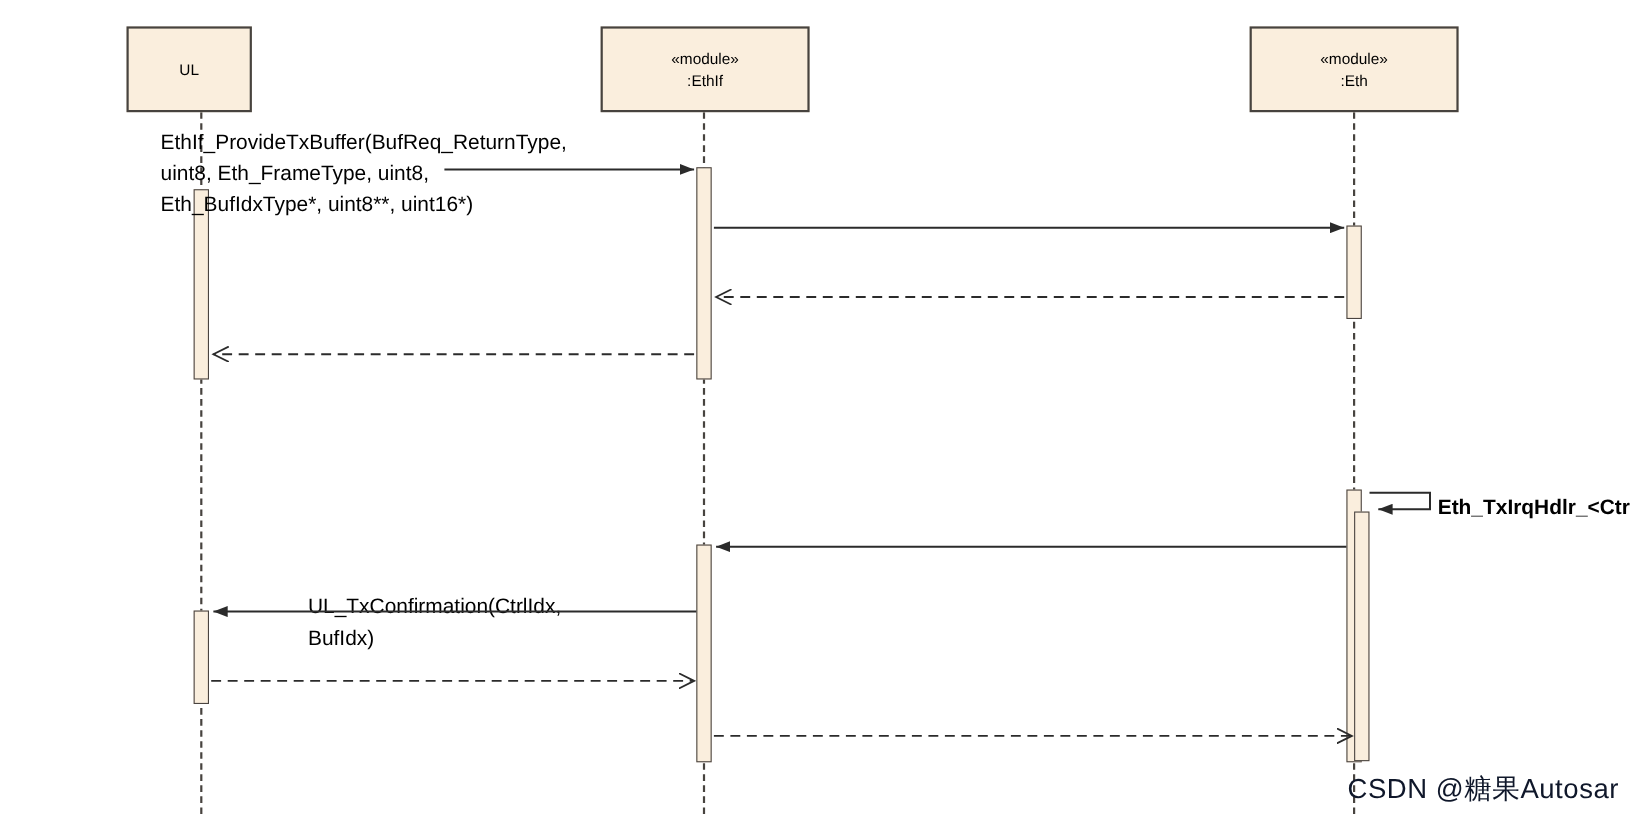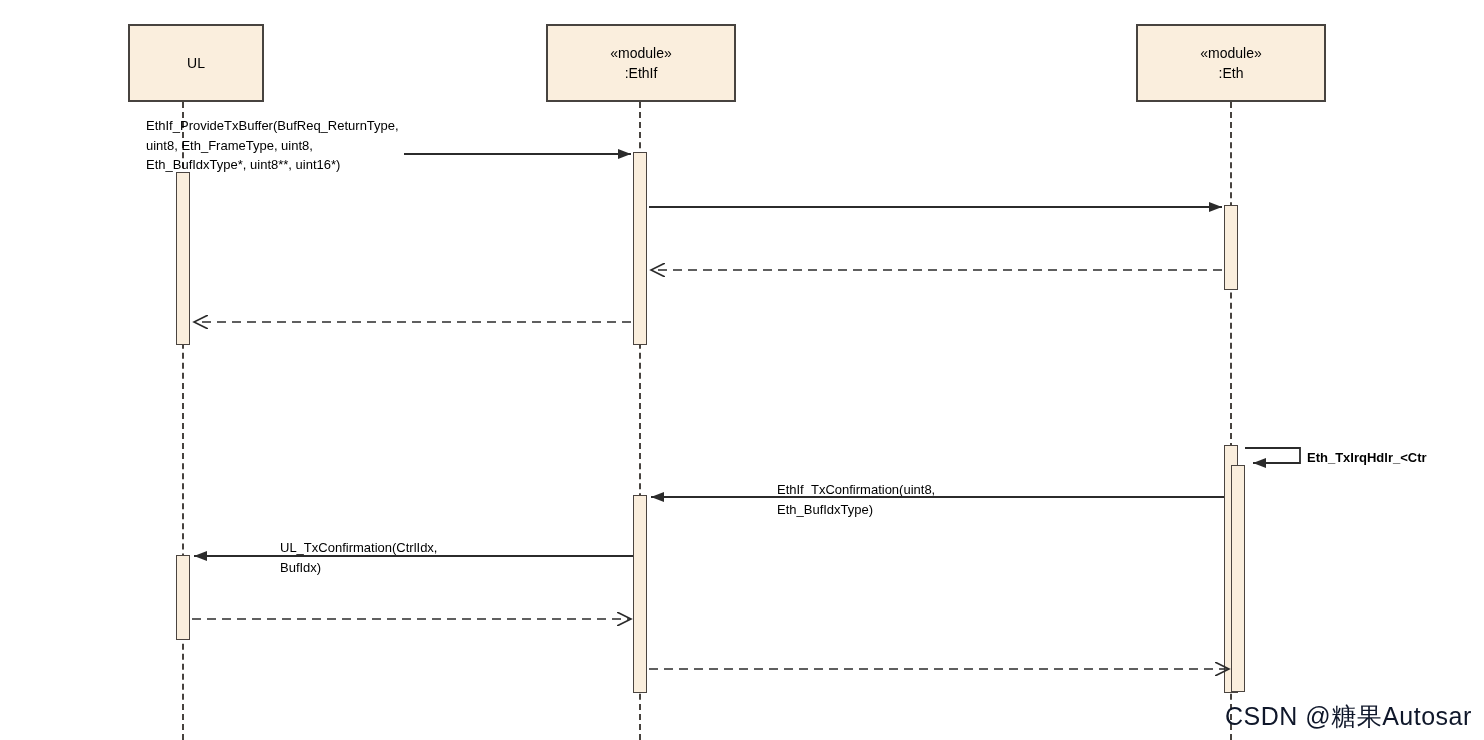--- a/index.html
+++ b/index.html
@@ -40,21 +40,21 @@
   }
   .activation {
     position: absolute;
     box-sizing: border-box;
     background: #faeedd;
     border: 1px solid #4a4440;
     z-index: 3;
   }
   .msg-label {
     position: absolute;
-    font-size: 13px;
+    font-size: 19px;
     color: #000000;
     line-height: 1.5;
     white-space: pre;
     z-index: 4;
   }
   .svg-layer {
     position: absolute;
     left: 0;
     top: 0;
     width: 1484px;
@@ -76,21 +76,21 @@
 </style>
 </head>
 <body>
 
 <div id="diagram">
 
   <div class="lifeline-line" style="left:182px; top:102px; height:638px;"></div>
   <div class="lifeline-line" style="left:639px; top:102px; height:638px;"></div>
   <div class="lifeline-line" style="left:1230px; top:102px; height:638px;"></div>
 
-  <div class="lifeline-box" style="left:115px; top:24px; width:136px; height:78px;margin-left:13px;">
+  <div class="lifeline-box" style="left:115px; top:24px; width:114px; height:78px;">
     <span class="name">UL</span>
   </div>
 
   <div class="lifeline-box" style="left:546px; top:24px; width:190px; height:78px;">
     <span class="stereo">«module»</span>
     <span class="name">:EthIf</span>
   </div>
 
   <div class="lifeline-box" style="left:1136px; top:24px; width:190px; height:78px;">
     <span class="stereo">«module»</span>
@@ -147,21 +147,19 @@
     <line x1="649" y1="669" x2="1229" y2="669" stroke="#2b2b2b" stroke-width="1.7" stroke-dasharray="9,6" marker-end="url(#open-arrow)"></line>
   </svg>
 
   <div class="msg-label" style="left:146px; top:116px;">EthIf_ProvideTxBuffer(BufReq_ReturnType,
 uint8, Eth_FrameType, uint8,
 Eth_BufIdxType*, uint8**, uint16*)</div>
 
 
   <div class="msg-label" style="left:1307px; top:448px;font-weight:bold;">Eth_TxIrqHdlr_&lt;Ctr</div>
 
-  <div class="msg-label" style="left:777px; top:480px;">EthIf_TxConfirmation(uint8,
-Eth_BufIdxType)</div>
 
   <div class="msg-label" style="left:280px; top:538px;">UL_TxConfirmation(CtrlIdx,
 BufIdx)</div>
 
   <div class="watermark" style="left:1225px; top:700px;">CSDN @糖果Autosar</div>
 
 </div>
 
 </body></html>

